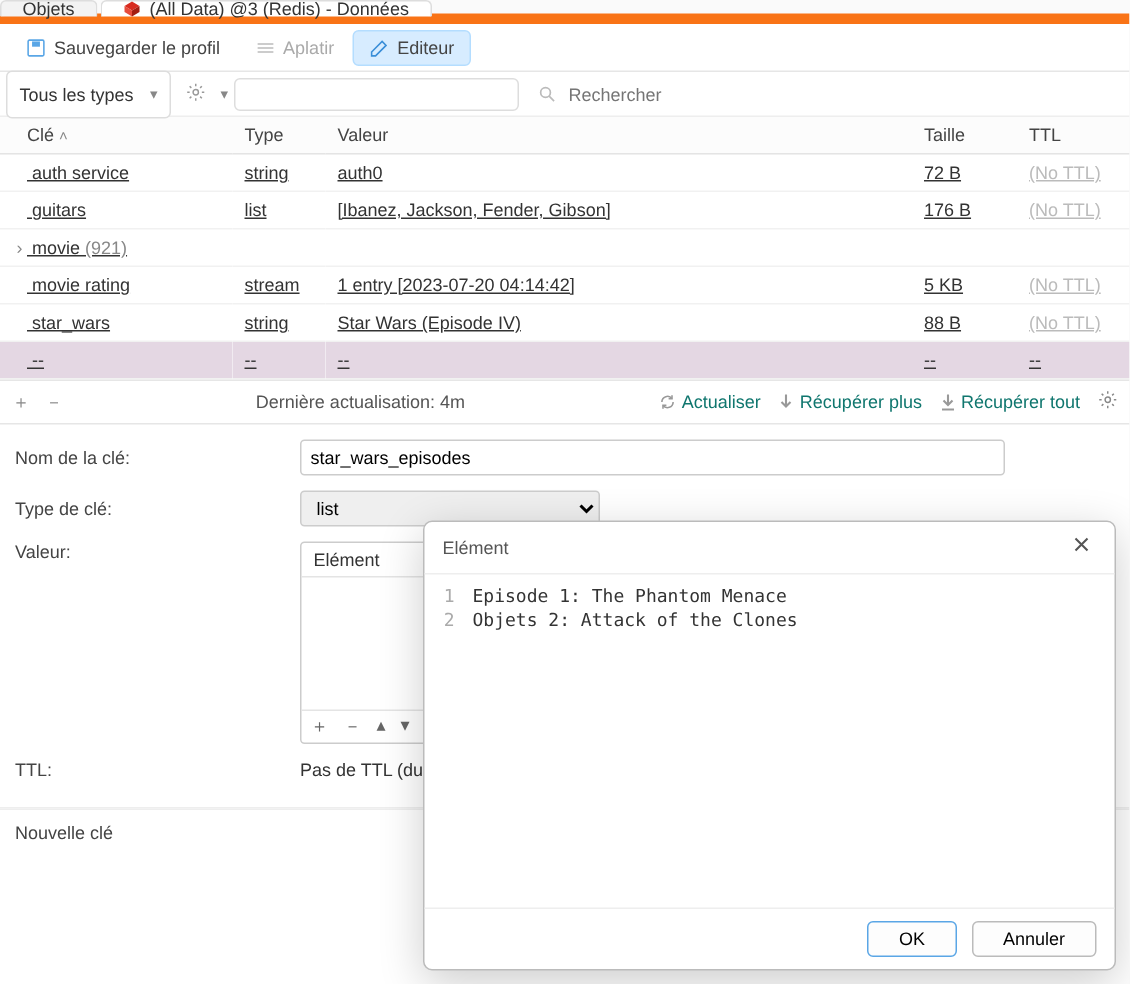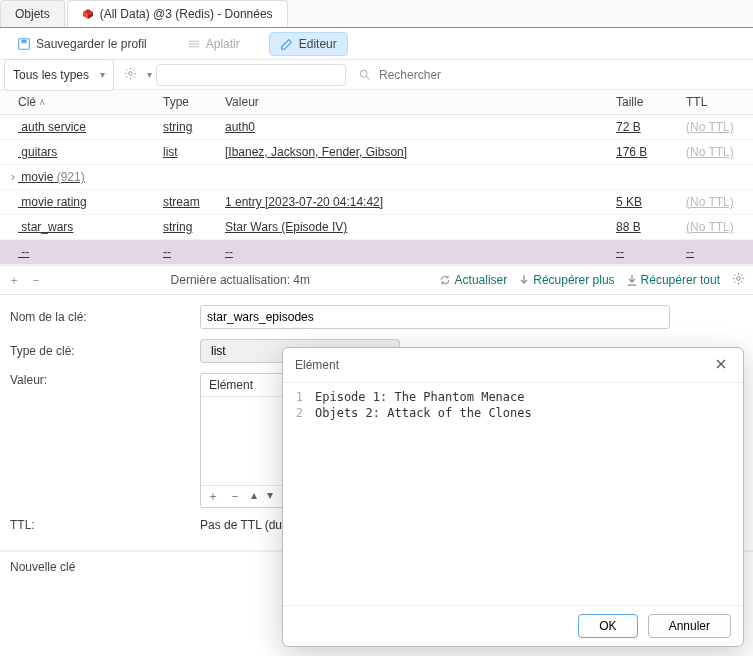--- a/index.html
+++ b/index.html
@@ -1,24 +1,24 @@
 <!DOCTYPE html>
 <html><head>
 <meta charset="utf-8">
 <style>
   * { box-sizing: border-box; }
   html, body { margin: 0; padding: 0; font-family: -apple-system, "Segoe UI", Arial, sans-serif; font-size: 12px; color: #333; background: #f5f5f5; }
   .app { width: 753px; height: 656px; position: relative; background: #fff; }
   
-  .tabs { display: flex; border-bottom: 1px solid #f97316; background: #fafafa; height: 28px; }
+  .tabs { display: flex; border-bottom: 7px solid #f97316; background: #fafafa; height: 16px; }
   .tab { padding: 5px 14px; border: 1px solid #ddd; border-bottom: none; border-radius: 4px 4px 0 0; margin-right: 2px; background: #f3f3f3; cursor: pointer; display: flex; align-items: center; gap: 6px;}
   .tab.active { background: #fff; font-weight: 500; }
   .redis-cube { width:12px;height:12px;display:inline-block; }
   
-  .toolbar { display: flex; align-items: center; height: 32px; border-bottom: 1px solid #e6e6e6; padding: 0 6px; gap: 18px;}
+  .toolbar { display: flex; align-items: center; height: 32px; border-bottom: 1px solid #e6e6e6; padding: 0 6px; gap: 1px;}
   .tbtn { display: flex; align-items: center; gap: 5px; padding: 4px 10px; border-radius: 4px; border: 1px solid transparent; cursor: pointer; color: #444;}
   .tbtn.disabled { color: #aaa; }
   .tbtn.active { background: #d7ecff; border-color: #b4ddff; }
   .tbtn .ic { width:14px; height:14px; }
   
   .filterrow { display:flex; align-items:center; height:30px; border-bottom:1px solid #eee; padding:0 4px; gap:4px;}
   .combo { display:flex; align-items:center; border:1px solid #ddd; border-radius:4px; padding:8px 8px; font-size:12px; cursor:pointer; background:#fff; gap:0; min-width:110px; justify-content:space-between;}
   .gear { color:#888; padding:0 6px; cursor:pointer;}
   .filterbox { flex:0 0 190px; border:1px solid #ddd; border-radius:4px; height:22px;}
   .search { flex:1; display:flex; align-items:center; gap:6px; color:#aaa; padding:0 8px;}

